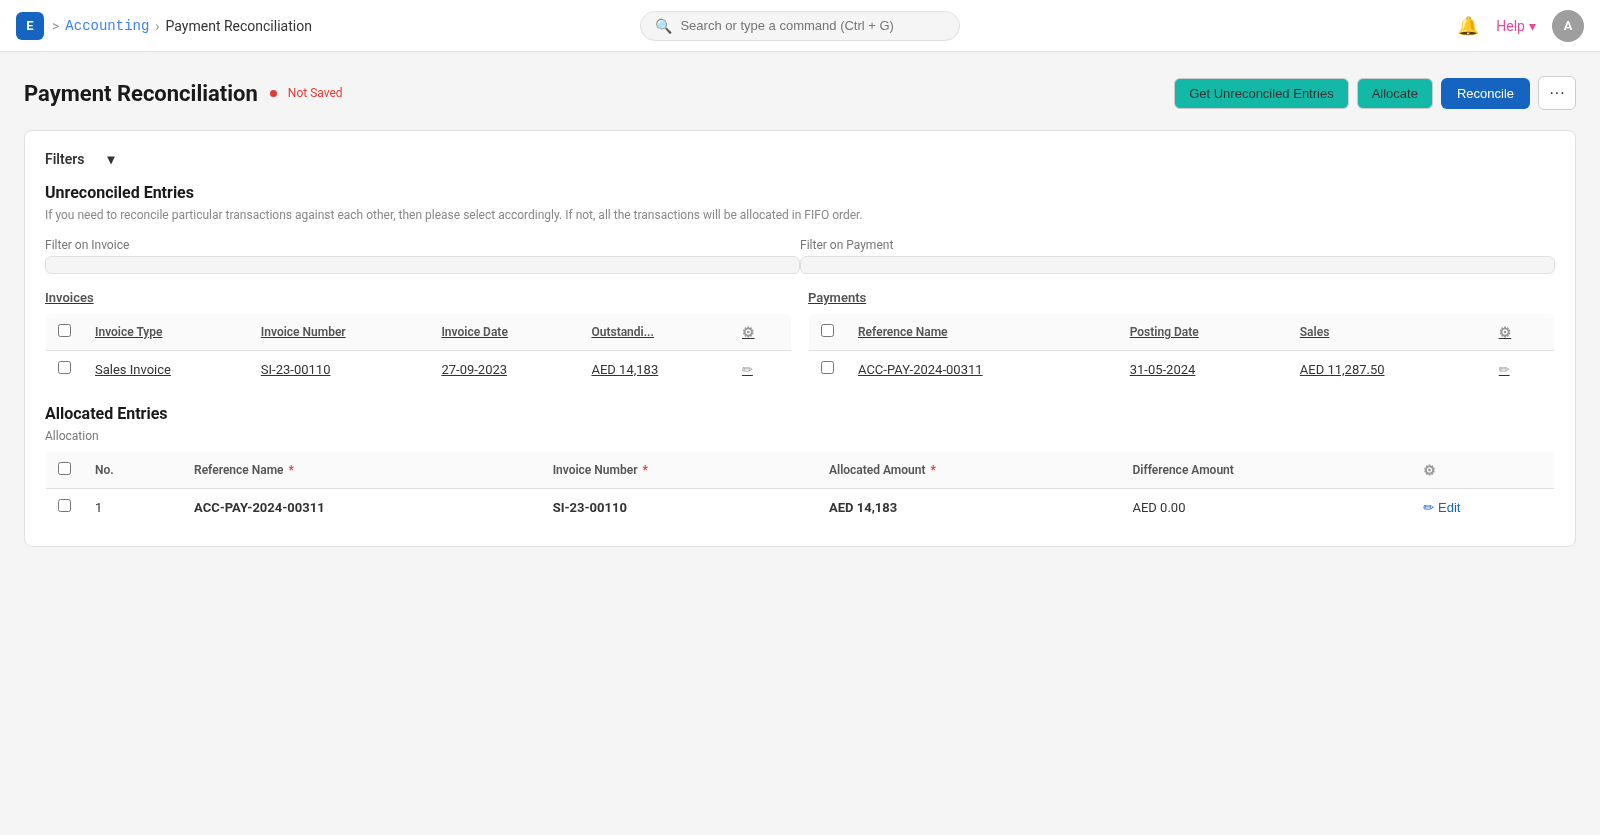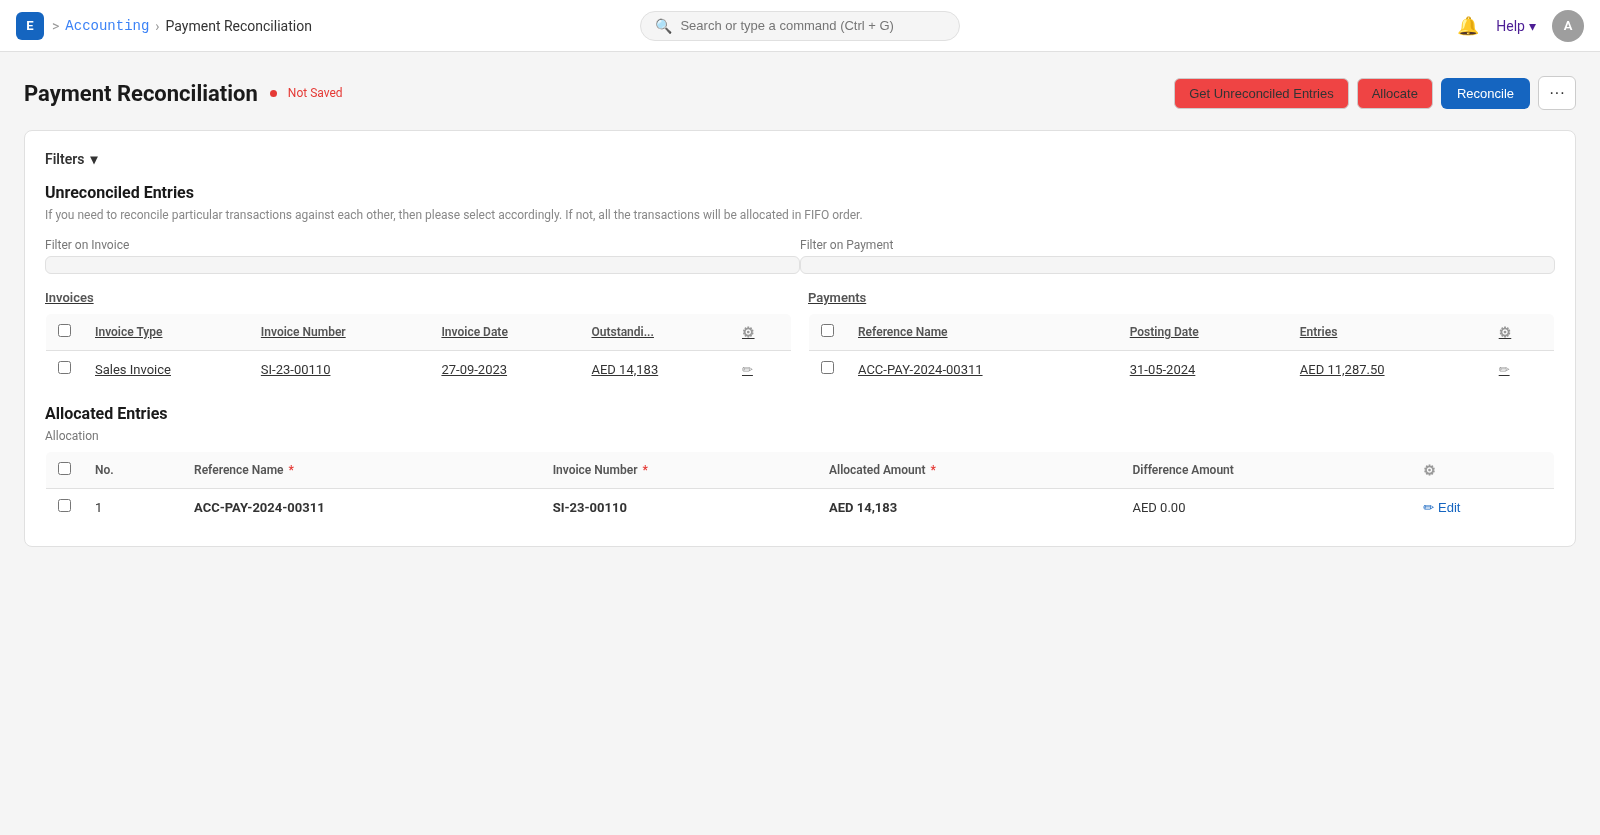--- a/index.html
+++ b/index.html
@@ -17,46 +17,46 @@
     .breadcrumb-link { color: #3b82f6; cursor: pointer; font-family: Liberation Mono, monospace; }
     .breadcrumb-current { color: #333; }
     .navbar-center { flex: 2; display: flex; justify-content: center; }
     .search-bar {
       display: flex; align-items: center; background: #f5f5f5; border: 1px solid #e0e0e0;
       border-radius: 20px; padding: 6px 14px; gap: 8px; width: 320px; cursor: text;
     }
     .search-bar input { border: none; background: transparent; outline: none; font-size: 13px; color: #555; width: 100%; }
     .navbar-right { display: flex; align-items: center; gap: 16px; flex: 1; justify-content: flex-end; }
     .nav-bell { font-size: 18px; cursor: pointer; color: #555; }
-    .nav-help { display: flex; align-items: center; gap: 4px; cursor: pointer; color: #4c1d95; font-size: 14px; }
+    .nav-help { display: flex; align-items: center; gap: 4px; cursor: pointer; color: #ec4899; font-size: 14px; }
     .nav-avatar { width: 32px; height: 32px; border-radius: 50%; background: #9e9e9e; display: flex; align-items: center; justify-content: center; color: #fff; font-size: 13px; font-weight: 600; cursor: pointer; }
 
     
     .main-content { margin-top: 52px; padding: 24px; }
 
     
     .page-header { display: flex; align-items: center; justify-content: space-between; margin-bottom: 20px; }
     .page-title-area { display: flex; align-items: center; gap: 12px; }
     .page-title { font-size: 22px; font-weight: 700; color: #1a1a1a; }
     .not-saved-badge { display: flex; align-items: center; gap: 11px; font-size: 12px; color: #e53935; }
     .dot { width: 7px; height: 7px; background: #e53935; border-radius: 50%; display: inline-block; }
     .page-actions { display: flex; align-items: center; gap: 8px; }
-    .btn-outline { border: 1px solid #ccc; background: #ef4444; color: #333; padding: 7px 14px; border-radius: 6px; cursor: pointer; font-size: 13px; }
+    .btn-outline { border: 1px solid #ccc; background: #14b8a6; color: #333; padding: 7px 14px; border-radius: 6px; cursor: pointer; font-size: 13px; }
     .btn-primary { background: #1565c0; color: #fff; border: none; padding: 8px 16px; border-radius: 6px; cursor: pointer; font-size: 13px; font-weight: 500; }
     .btn-more { border: 1px solid #ccc; background: #fff; color: #333; padding: 7px 10px; border-radius: 6px; cursor: pointer; font-size: 16px; }
 
     
     .card { background: #fff; border: 1px solid #e0e0e0; border-radius: 8px; padding: 20px; margin-bottom: 16px; }
 
     
     .selectors-row { display: flex; gap: 16px; margin-bottom: 16px; }
     .selector-field { flex: 1; background: #f5f5f5; border: 1px solid #e0e0e0; border-radius: 6px; padding: 10px 14px; font-size: 13px; color: #333; cursor: pointer; }
 
     
-    .filters-toggle { display: flex; align-items: center; gap: 6px; cursor: pointer; font-size: 14px; font-weight: 600; color: #333; margin-bottom: 16px; }
+    .filters-toggle { display: flex; align-items: center; gap: 23px; cursor: pointer; font-size: 14px; font-weight: 600; color: #333; margin-bottom: 16px; }
 
     
     .section-title { font-size: 16px; font-weight: 700; color: #1a1a1a; margin-bottom: 6px; }
     .section-note { font-size: 12px; color: #888; margin-bottom: 16px; }
 
     
     .filter-inputs-row { display: flex; margin-bottom: 16px; }
     .filter-input { flex: 1; background: #f5f5f5; border: 1px solid #e0e0e0; border-radius: 6px; padding: 8px 12px; font-size: 13px; }
 
     
@@ -197,21 +197,21 @@
         <div class="table-panel">
           <div class="table-panel-title">Payments</div>
           <table class="data-table">
             <thead>
               <tr>
                 <th class="checkbox-cell">
                   <input type="checkbox" style="">
                 </th>
                 <th>Reference Name</th>
                 <th>Posting Date</th>
-                <th class="amount-col">Entries</th>
+                <th class="amount-col">Sales</th>
                 <th>
                   <span class="gear-icon">⚙</span>
                 </th>
               </tr>
             </thead>
             <tbody>
               <tr>
                 <td class="checkbox-cell">
                   <input type="checkbox" style="">
                 </td>

